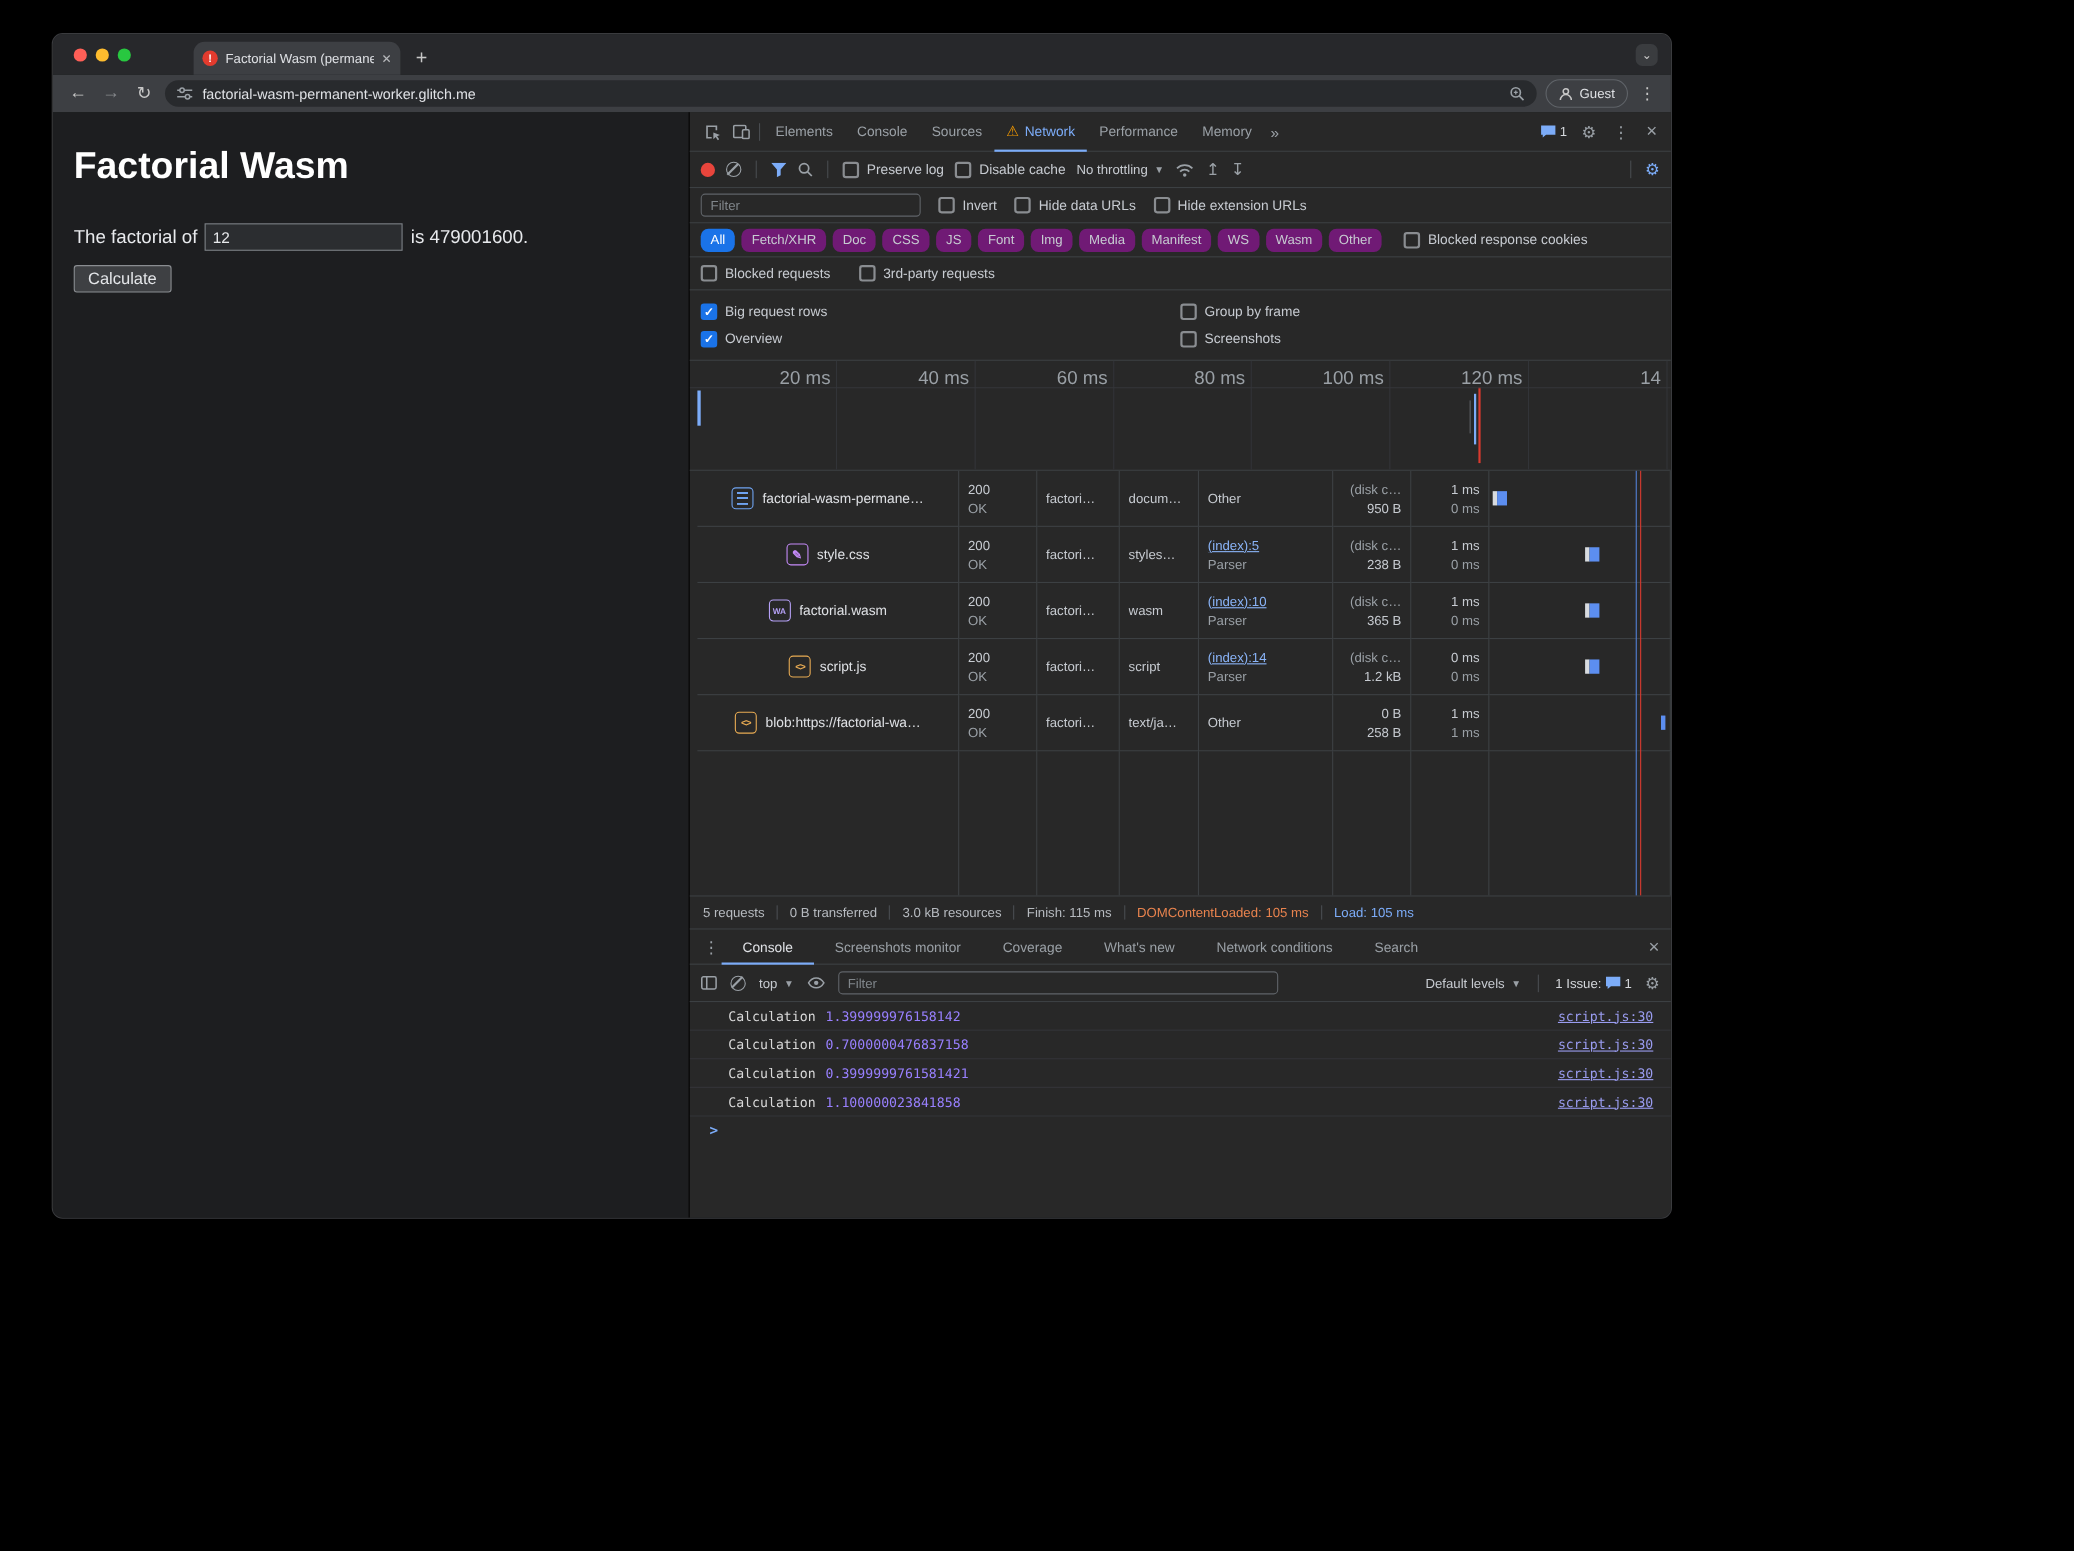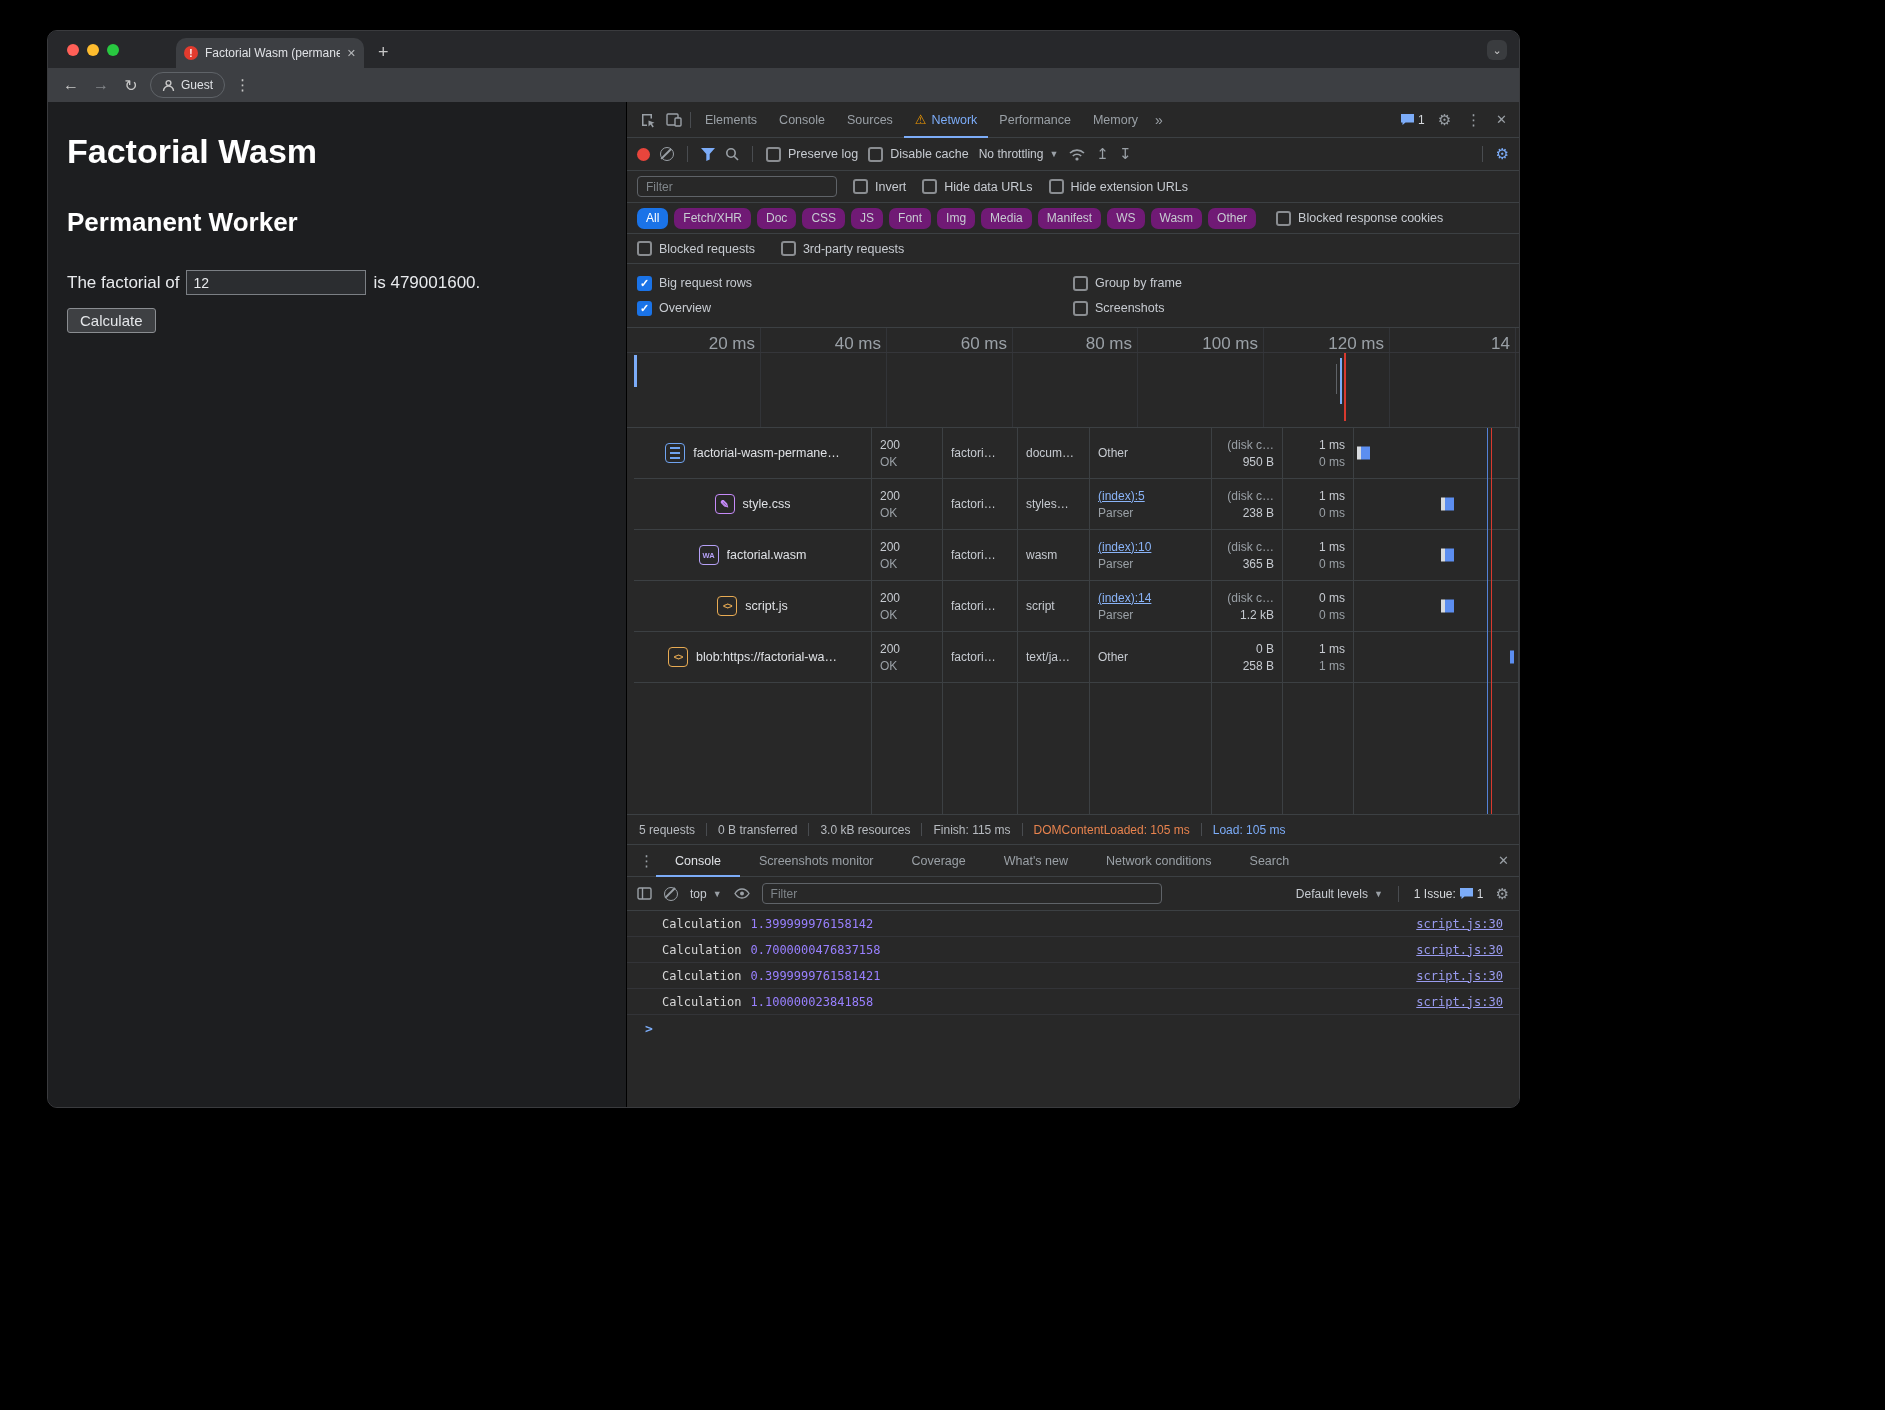--- a/index.html
+++ b/index.html
@@ -186,35 +186,48 @@
       <span class="tclose">✕</span>
     </div>
     <span class="newtab">+</span>
     <span class="tabsearch">⌄</span>
   </div>
 
   <div class="toolbar">
     <span class="navg">←</span>
     <span class="navg dim">→</span>
     <span class="navg">↻</span>
+    <div class="url-pill">
+      <svg width="14" height="12" viewBox="0 0 14 12" fill="none">
+          <line x1="0" y1="3" x2="14" y2="3" stroke="#9aa0a6" stroke-width="1.4"></line>
+          <circle cx="4.5" cy="3" r="2" fill="#282a2d" stroke="#9aa0a6" stroke-width="1.4"></circle>
+          <line x1="0" y1="9" x2="14" y2="9" stroke="#9aa0a6" stroke-width="1.4"></line>
+          <circle cx="9.5" cy="9" r="2" fill="#282a2d" stroke="#9aa0a6" stroke-width="1.4"></circle>
+        </svg>
+      <span class="url-text">factorial-wasm-permanent-worker.glitch.me</span>
+      <svg width="14" height="14" viewBox="0 0 14 14" fill="none">
+          <circle cx="6" cy="6" r="4.2" stroke="#9aa0a6" stroke-width="1.5"></circle>
+          <path d="M9.2 9.2L13 13" stroke="#9aa0a6" stroke-width="1.5"></path>
+          <path d="M6 4.2v3.6M4.2 6h3.6" stroke="#9aa0a6" stroke-width="1.2"></path>
+        </svg>
+    </div>
     <div class="guest">
       <svg width="13" height="13" viewBox="0 0 13 13" fill="none">
           <circle cx="6.5" cy="4" r="2.4" stroke="#c7c7c7" stroke-width="1.4"></circle>
           <path d="M1.5 12a5 5 0 0 1 10 0" stroke="#c7c7c7" stroke-width="1.4"></path>
         </svg>
       <span>Guest</span>
     </div>
     <span class="kebab">⋮</span>
   </div>
 
   <div class="content">
 
     <div class="pagepane">
       <h1>Factorial Wasm</h1>
-      <h2>Permanent Worker</h2>
       <div class="fact-line">
         <span>The factorial of</span>
         <input class="num-input" value="12" style="">
         <span>is 479001600.</span>
       </div>
       <button class="calc-btn">Calculate</button>
     </div>
 
     <div class="devtools">
 

